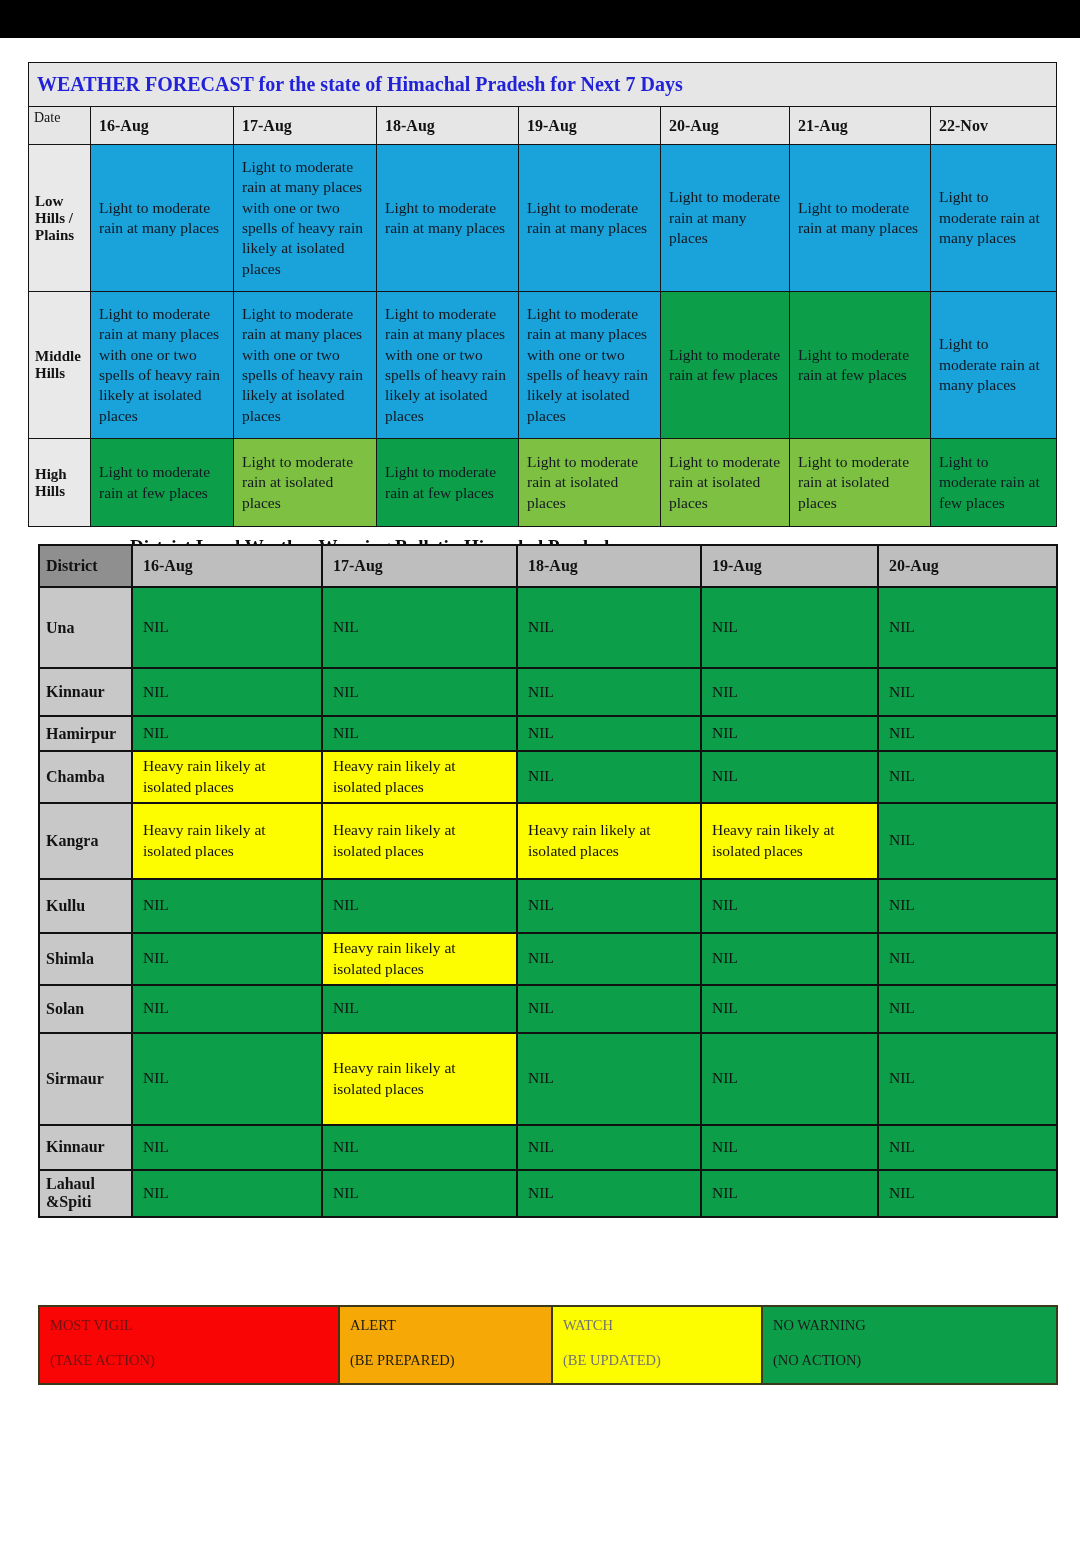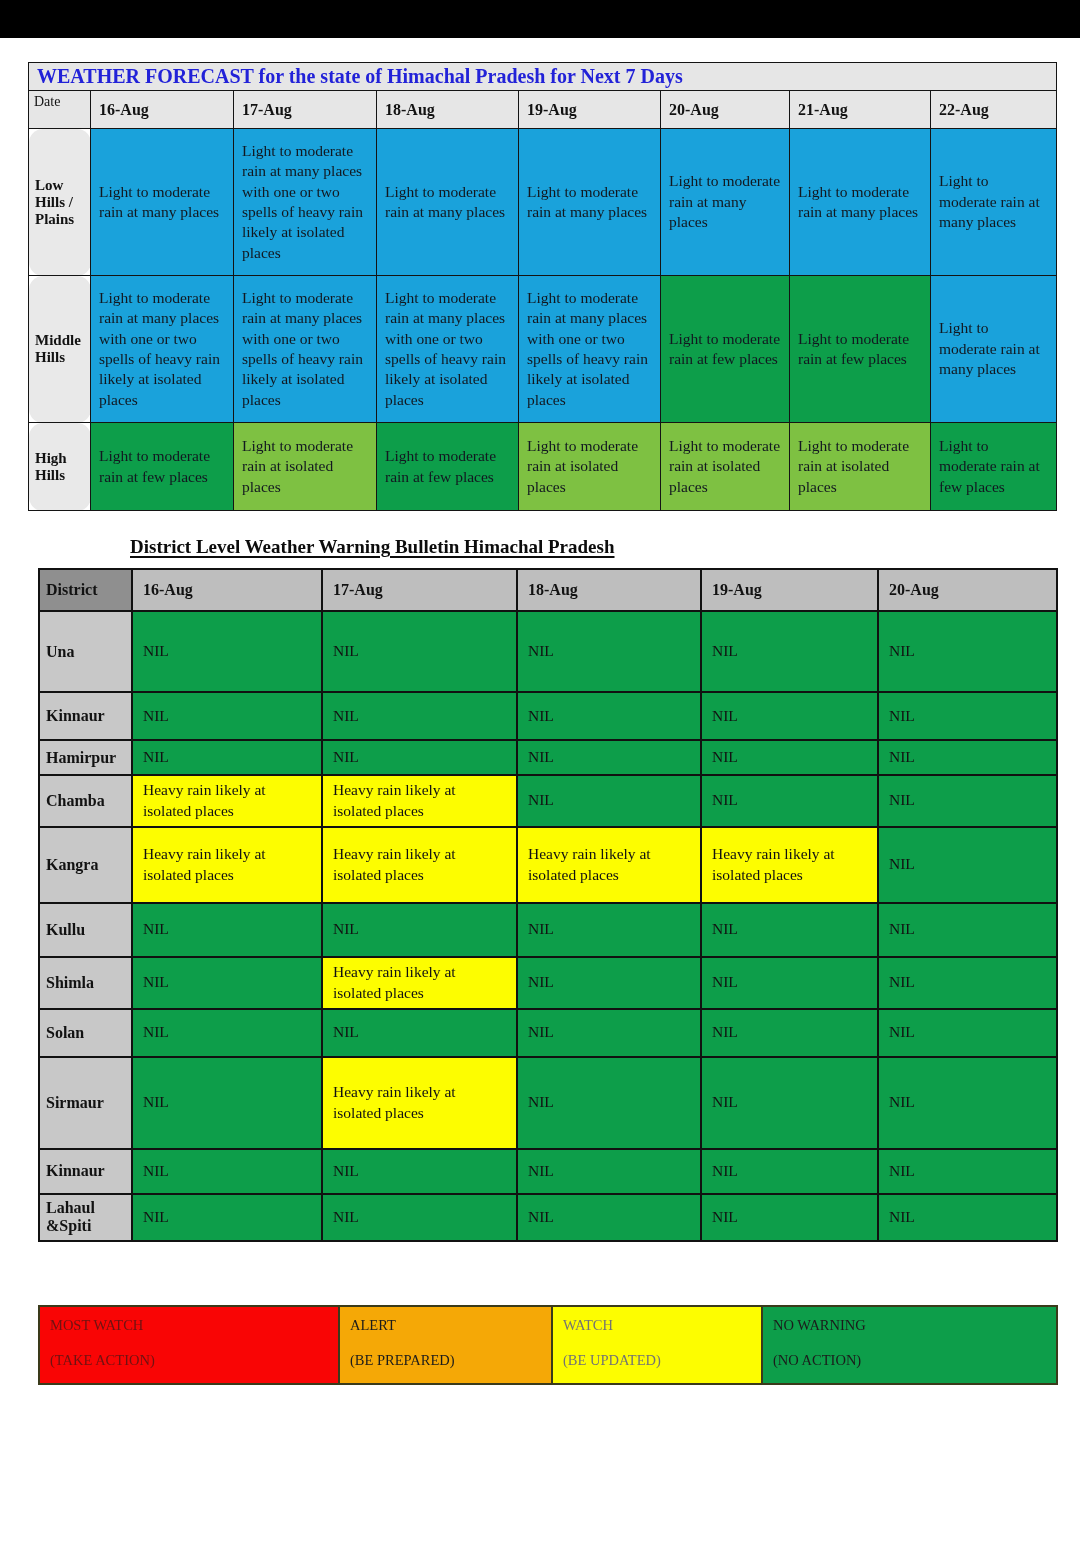--- a/index.html
+++ b/index.html
@@ -6,31 +6,31 @@
   html,body { width:1080px; height:1555px; background:#ffffff;
               font-family:"Liberation Serif", serif; color:#121212; }
   #root { position:relative; width:1080px; height:1555px; background:#ffffff; overflow:hidden; }
   .bar-top { position:absolute; left:0; top:0; width:1080px; height:38px; background:#000000; }
 
   table.tbl { border-collapse:collapse; table-layout:fixed; position:absolute; }
 
   
   #forecast { left:28px; top:62px; width:1028px; }
   #forecast td { border:1.6px solid #141414; overflow:hidden; }
-  .f-title     { background:#E6E6E6; color:#2222D8; font-weight:bold; font-size:20px; padding:2px 8px; }
+  .f-title     { background:#E6E6E6; color:#2222D8; font-weight:bold; font-size:20px; padding:10px 8px; }
   .f-datelabel { background:#E6E6E6; font-size:14px; padding:3px 5px; vertical-align:top; }
   .f-date      { background:#E6E6E6; font-weight:bold; font-size:16px; padding:4px 8px; vertical-align:middle; }
-  .f-rowlabel  { background:#E9E9E9; font-weight:bold; font-size:15px; padding:4px 6px; vertical-align:middle;border-radius:14px; }
+  .f-rowlabel  { background:#E9E9E9; font-weight:bold; font-size:15px; padding:4px 6px; vertical-align:middle; }
   .f-cell      { font-size:15.5px; line-height:1.32; padding:4px 8px; vertical-align:middle; color:#121820; }
 
   
   #bulletin-title { position:absolute; left:130px; top:536px; font-size:19px; font-weight:bold;
                     color:#0c0c0c; text-decoration:underline; text-underline-offset:3px;
                     text-decoration-thickness:2px; }
-  #bulletin { left:38px; top:568px; width:1018px; }
+  #bulletin { left:38px; top:544px; width:1018px; }
   #bulletin td { border:2px solid #111111; overflow:hidden; }
   .b-dhead { background:#8F8F8F; font-weight:bold; font-size:16px; padding:4px 6px;  vertical-align:middle; }
   .b-date  { background:#BEBEBE; font-weight:bold; font-size:16px; padding:4px 10px; vertical-align:middle; }
   .b-name  { background:#C8C8C8; font-weight:bold; font-size:16px; padding:4px 6px;  vertical-align:middle; }
   .b-cell  { font-size:15.5px; line-height:1.35; padding:4px 10px; vertical-align:middle; }
 
   
   #legend { left:38px; top:1305px; width:1018px; }
   #legend td { border:2px solid #3a3a1a; vertical-align:top; padding:10px 10px; overflow:hidden; }
   .l-title { font-size:14.5px; }
@@ -58,21 +58,21 @@
           <td class="f-title" colspan="8">WEATHER FORECAST for the state of Himachal Pradesh for Next 7 Days</td>
         </tr>
         <tr style="height: 38px;">
           <td class="f-datelabel">Date</td>
           <td class="f-date">16-Aug</td>
           <td class="f-date">17-Aug</td>
           <td class="f-date">18-Aug</td>
           <td class="f-date">19-Aug</td>
           <td class="f-date">20-Aug</td>
           <td class="f-date">21-Aug</td>
-          <td class="f-date">22-Aug</td>
+          <td class="f-date">22-Nov</td>
         </tr>
         <tr style="height: 147px;">
           <td class="f-rowlabel">Low Hills / Plains</td>
           <td class="f-cell" style="background: rgb(26, 162, 219);">Light to moderate rain at many places</td>
           <td class="f-cell" style="background: rgb(26, 162, 219);">Light to moderate rain at many places with one or two spells of heavy rain likely at isolated places</td>
           <td class="f-cell" style="background: rgb(26, 162, 219);">Light to moderate rain at many places</td>
           <td class="f-cell" style="background: rgb(26, 162, 219);">Light to moderate rain at many places</td>
           <td class="f-cell" style="background: rgb(26, 162, 219);">Light to moderate rain at many places</td>
           <td class="f-cell" style="background: rgb(26, 162, 219);">Light to moderate rain at many places</td>
           <td class="f-cell" style="background: rgb(26, 162, 219);">Light to moderate rain at many places</td>
@@ -214,21 +214,21 @@
   <table id="legend" class="tbl">
     <colgroup>
       <col style="width:300px">
         <col style="width:213px">
         <col style="width:210px">
         <col style="width:295px">
     </colgroup>
     <tbody id="legend-body">
         <tr style="height: 78px;">
           <td class="l-cell" style="background: rgb(249, 5, 5); color: rgb(110, 19, 18);">
-            <div class="l-title">MOST WATCH</div>
+            <div class="l-title">MOST VIGIL</div>
             <div class="l-sub">(TAKE ACTION)</div>
           </td>
           <td class="l-cell" style="background: rgb(245, 168, 6); color: rgb(27, 27, 27);">
             <div class="l-title">ALERT</div>
             <div class="l-sub">(BE PREPARED)</div>
           </td>
           <td class="l-cell" style="background: rgb(253, 253, 0); color: #737373;">
             <div class="l-title">WATCH</div>
             <div class="l-sub">(BE UPDATED)</div>
           </td>

